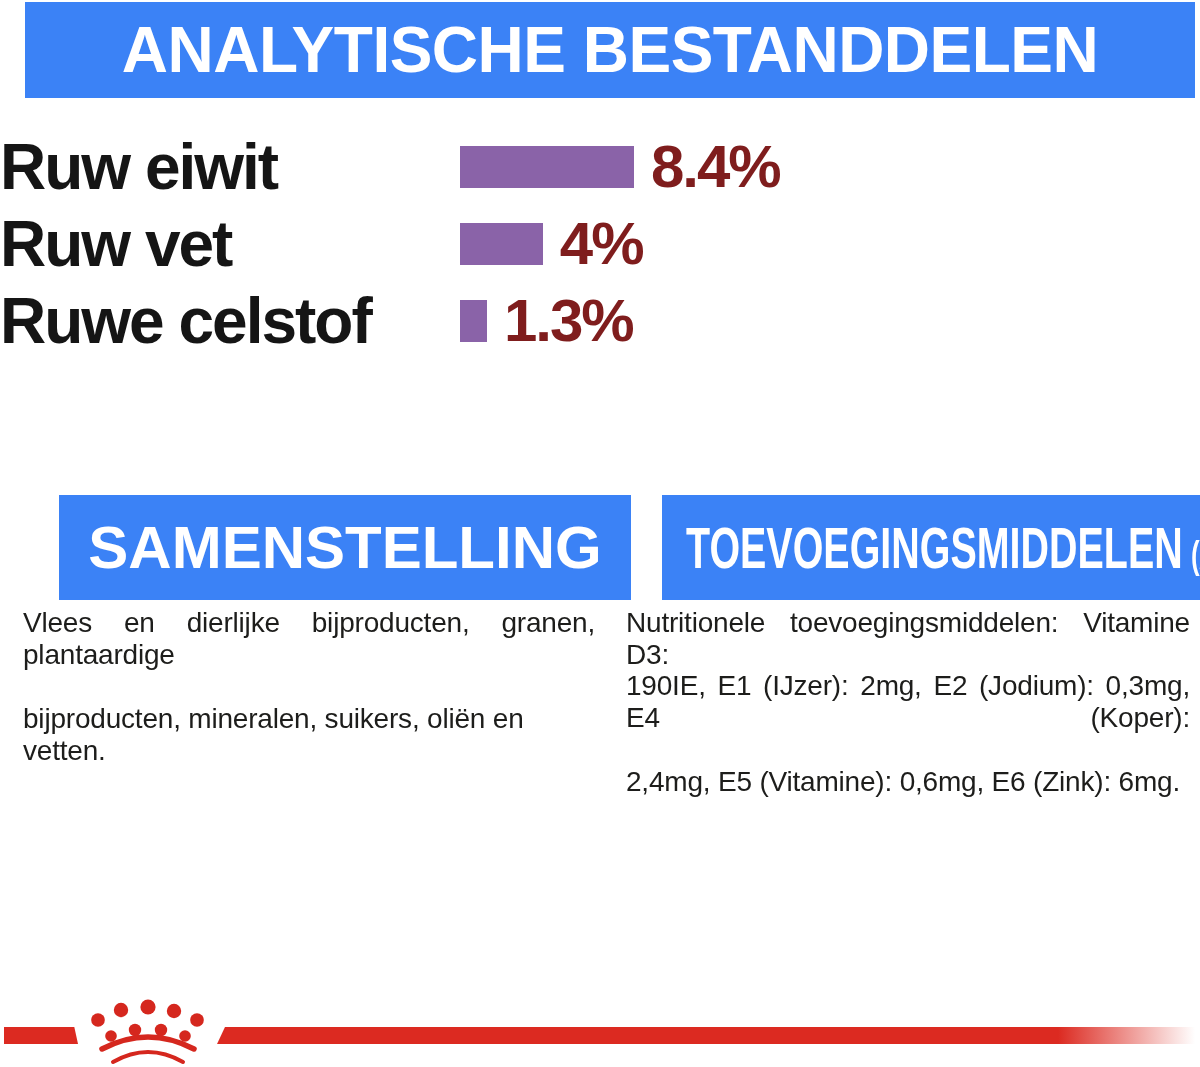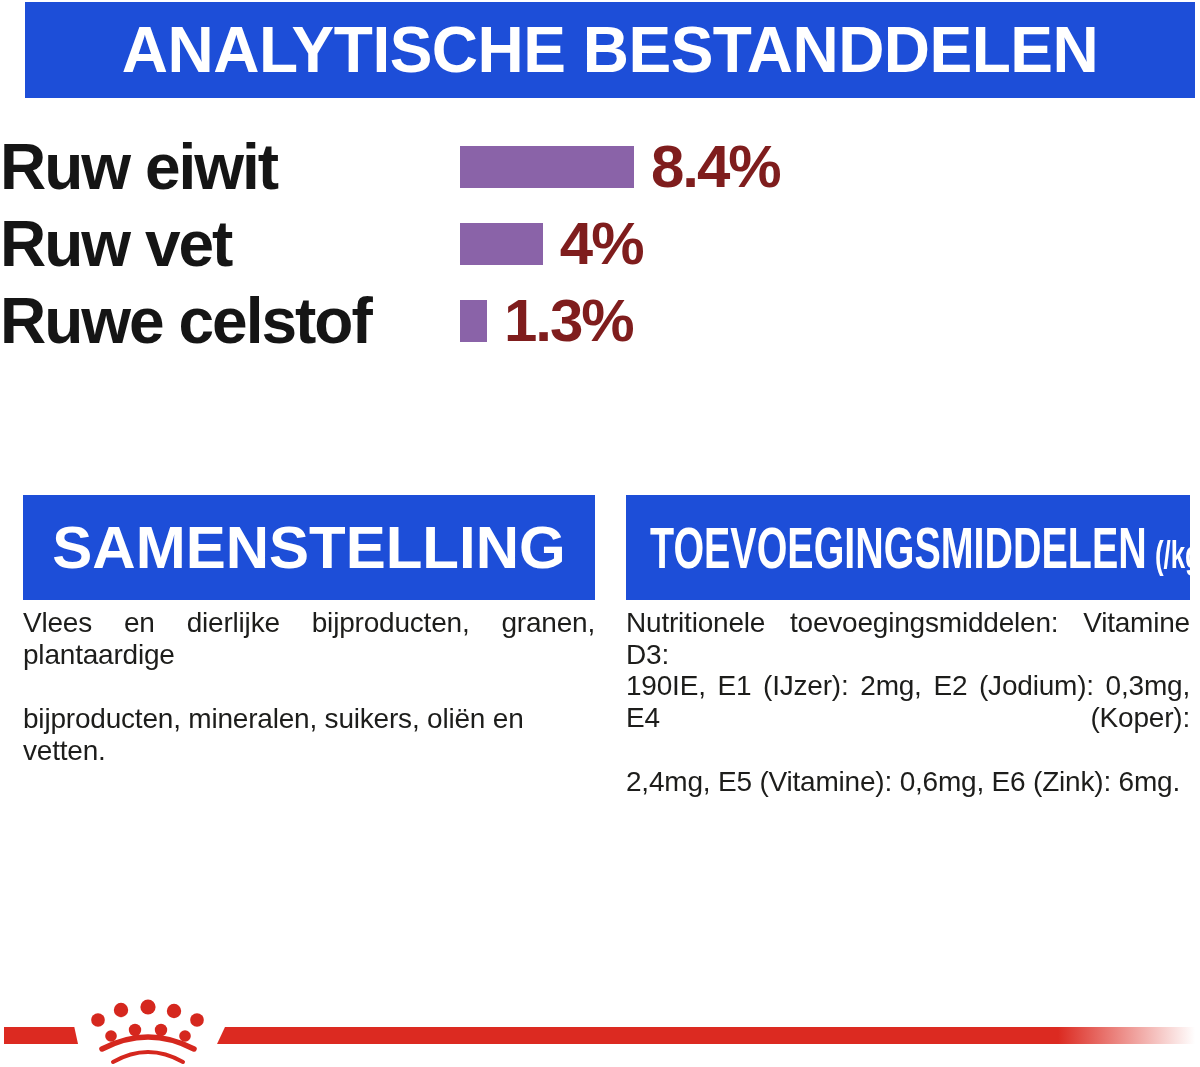--- a/index.html
+++ b/index.html
@@ -7,34 +7,34 @@
     width: 1200px; height: 1067px;
     background: #ffffff;
     overflow: hidden;
     font-family: "Liberation Sans", sans-serif;
     position: relative;
   }
   .abs { position: absolute; }
 
   
   .banner {
-    background: #1d4ed8;
+    background: #3b82f6;
     color: #ffffff;
     display: flex;
     align-items: center;
   }
   .top-banner {
     left: 25px; top: 2px;
     width: 1170px; height: 96px;
     justify-content: center;
     font-size: 64px; font-weight: 700;
     letter-spacing: -0.5px;
   }
   .section-banner {
-    top: 495px; height: 105px;
+    top: 495px; height: 105px; margin-left: 36px;
   }
   .banner-left {
     left: 23px; width: 572px;
     justify-content: center;
     font-size: 60px; font-weight: 700;
   }
   .banner-right {
     left: 626px; width: 564px;
     padding-left: 24px; box-sizing: border-box;
   }

